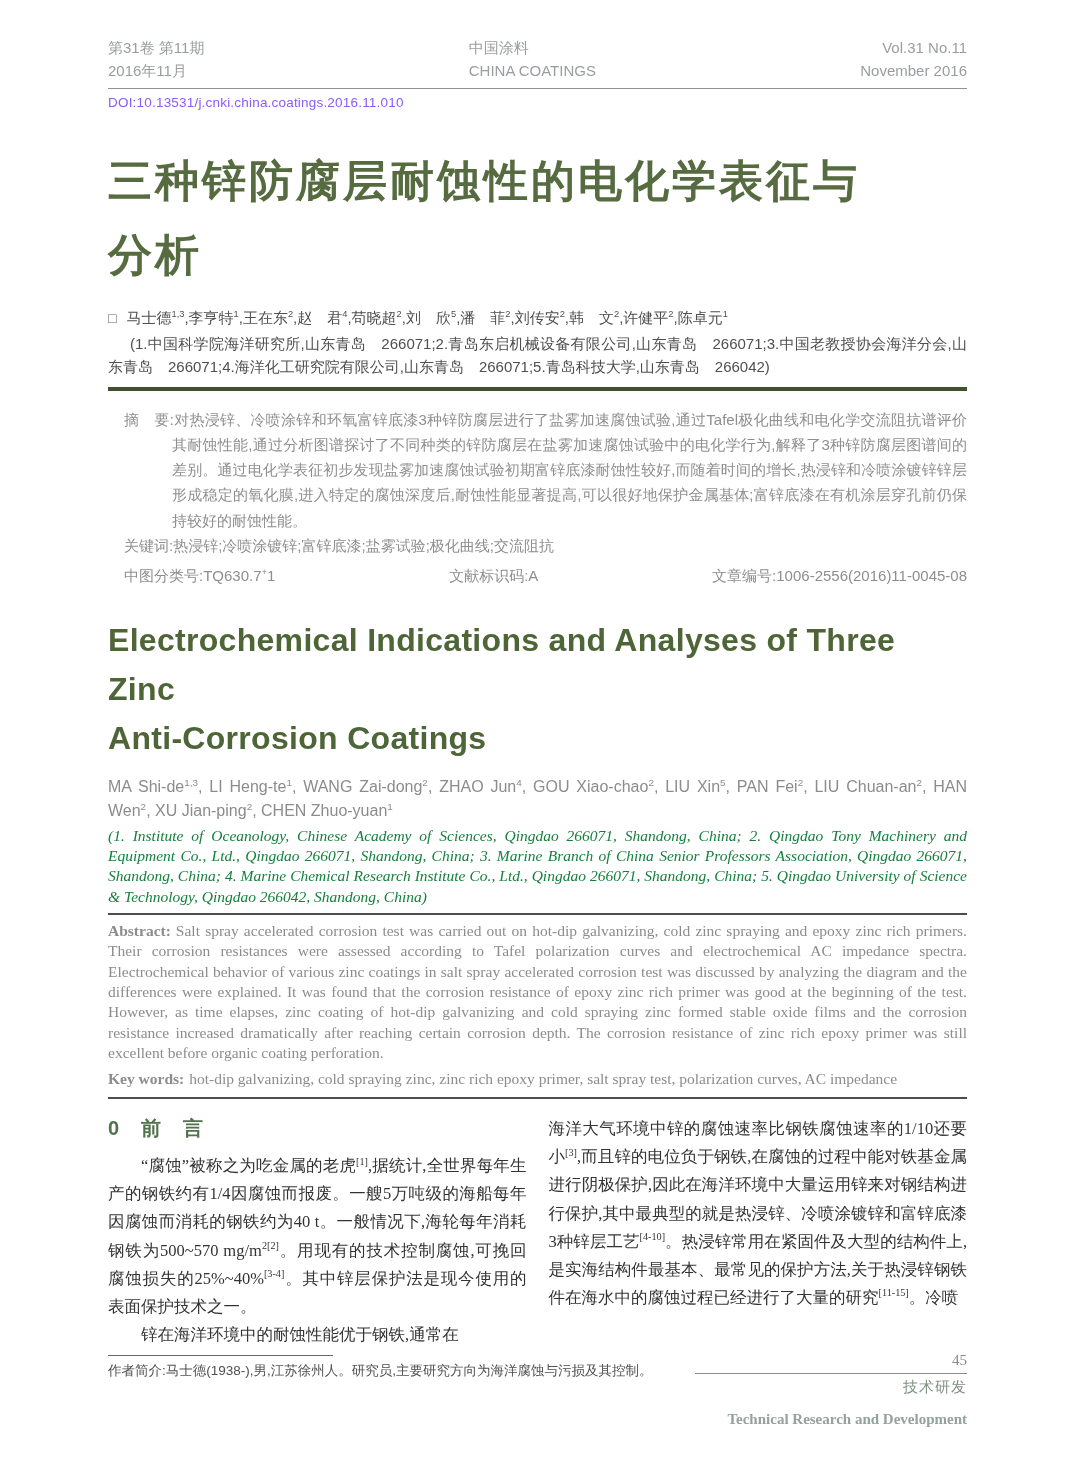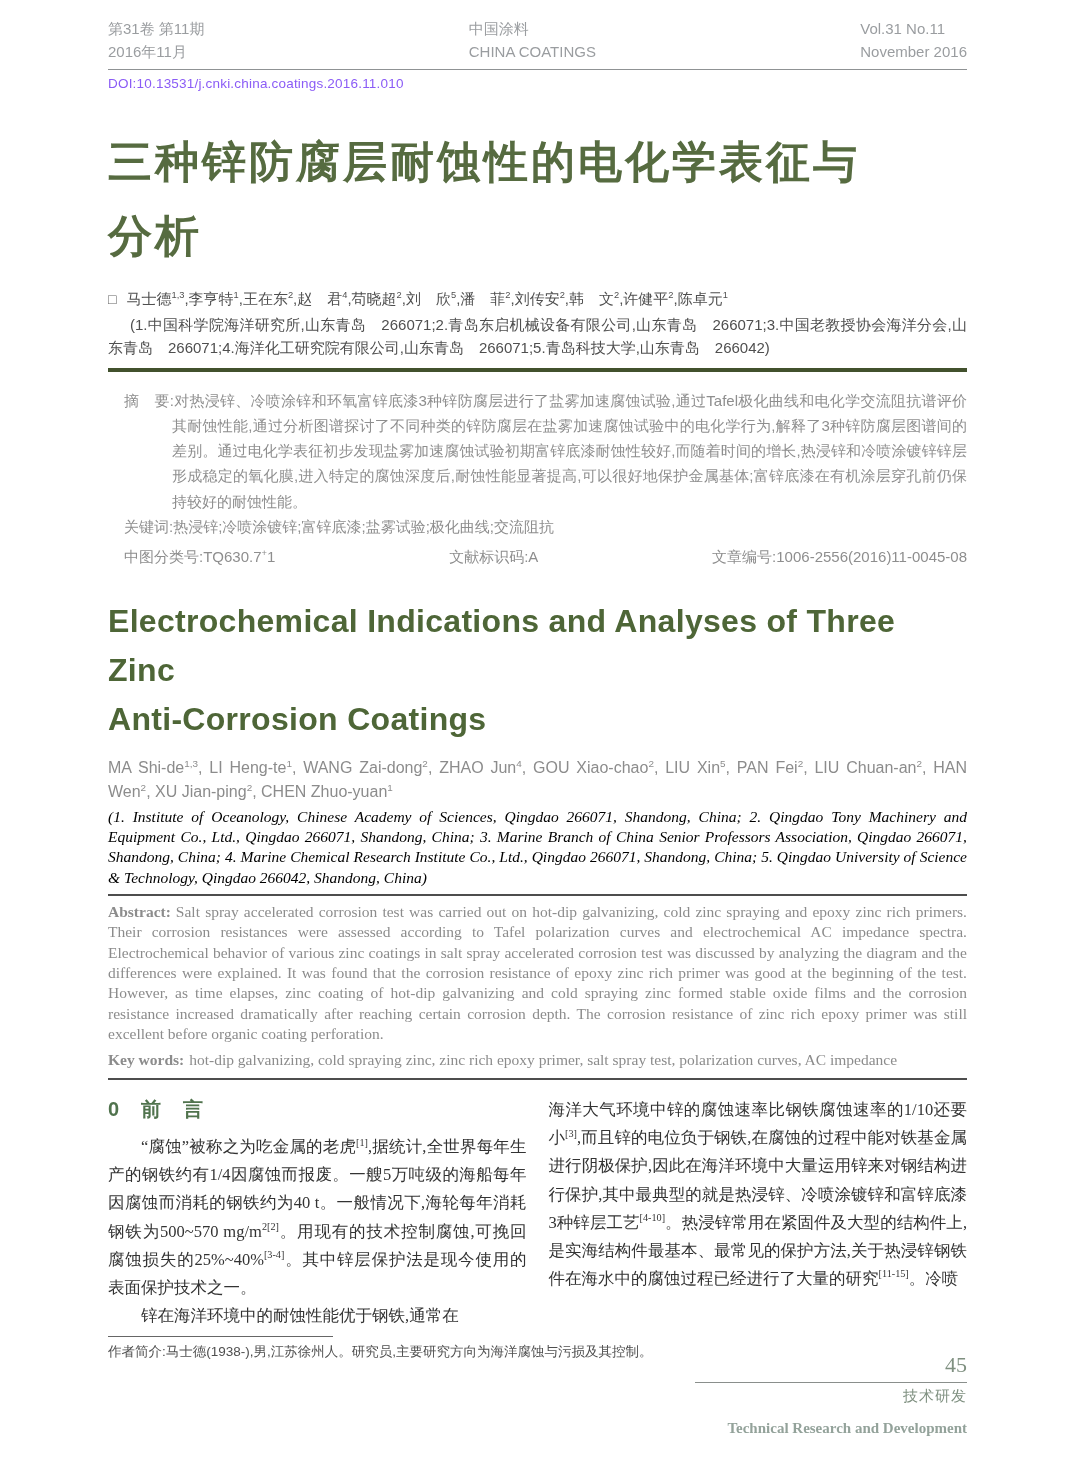--- a/index.html
+++ b/index.html
@@ -2,35 +2,35 @@
 <html><head>
 <meta charset="utf-8">
 <style>
   html,body{margin:0;padding:0;background:#e9e9e9;}
   .page{
     position:relative;
     width:1075px;height:1459px;
     margin:0 auto;
     background:#ffffff;
     box-sizing:border-box;
-    padding:18px 108px 0 108px;
+    padding:37px 108px 0 108px;
     overflow:hidden;
     font-family:"Liberation Sans",sans-serif;
   }
   sup{font-size:0.62em;vertical-align:super;line-height:0;margin-top:14px;}
 
   
   .journal-header{
     display:flex;justify-content:space-between;align-items:flex-start;
     color:#9a9da0;font-size:15px;line-height:1.5;
     border-bottom:1px solid #8f9294;padding-bottom:6px;
   }
   .jh-left{text-align:left;}
   .jh-center{text-align:left;}
-  .jh-right{}
+  .jh-right{text-align:right;}
   .doi{margin-top:6px;font-size:13.5px;color:#8b5cf6;letter-spacing:0.2px;}
 
   
   .title-cn{
     margin:34px 0 0 0;
     font-size:44px;line-height:1.68;font-weight:bold;
     color:#566b40;letter-spacing:3px;
     white-space:pre-line;
   }
 
@@ -54,21 +54,21 @@
 
   
   .title-en{
     margin:28px 0 0 0;
     font-size:32px;line-height:1.53;font-weight:bold;
     color:#4e6637;white-space:pre-line;letter-spacing:0.3px;
   }
   .authors-en{margin:12px 0 0 0;font-size:16px;color:#8c8c8c;line-height:1.53;text-align:justify;}
   .affil-en{
     margin:2px 0 0 0;font-family:"Liberation Serif",serif;font-style:italic;
-    font-size:15.5px;color:#000000;line-height:1.31;text-align:justify;
+    font-size:15.5px;color:#15803d;line-height:1.31;text-align:justify;
   }
   .rule-dark{margin-top:6px;border-top:2px solid #4d4d4d;}
 
   
   .abstract-en,.kw-en{
     margin:6px 0 0 0;font-family:"Liberation Serif",serif;
     font-size:15.5px;color:#8c8c8c;line-height:1.31;text-align:justify;
   }
   .b{font-weight:bold;margin-right:5px;}
   .rule-dark2{margin-top:8px;border-top:2px solid #4d4d4d;}
@@ -87,21 +87,21 @@
 
   
   .footnote{margin-top:6px;font-size:13.5px;color:#4f4f4f;line-height:1.72;}
   .fn-rule{width:225px;border-top:1px solid #666;margin-bottom:3px;}
   .footnote p{margin:0;}
 
   
   .footer-right{
     position:absolute;right:108px;top:1352px;width:272px;text-align:right;
   }
-  .page-num{font-size:22px;color:#7f9080;padding-bottom:4px;border-bottom:1px solid #8a8f8c;font-family:"Liberation Serif",serif;}
+  .page-num{font-size:15px;color:#7f9080;padding-bottom:4px;border-bottom:1px solid #8a8f8c;font-family:"Liberation Serif",serif;}
   .footer-cn{margin-top:4px;font-size:15px;color:#7f9080;letter-spacing:1px;}
   .footer-en{margin-top:14px;font-size:15px;color:#93a29a;font-family:"Liberation Serif",serif;font-weight:bold;}
 </style>
 </head>
 <body>
 
 <div class="page">
 
   <div class="journal-header">
     <div class="jh-left">

